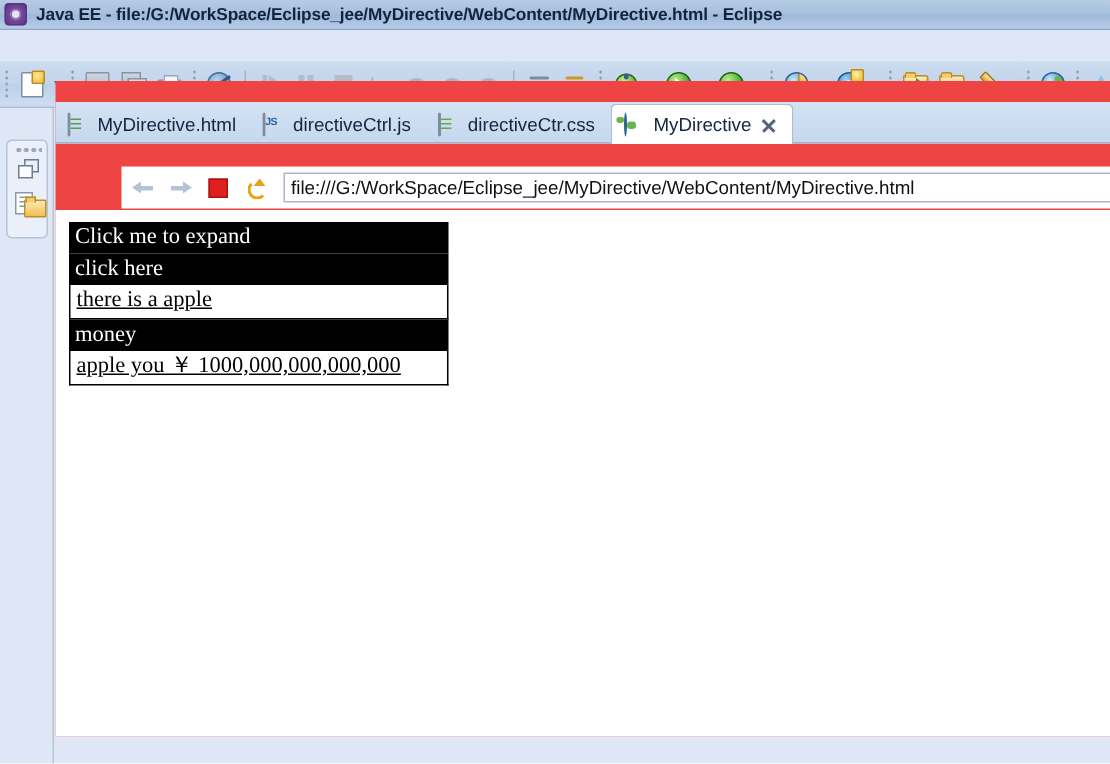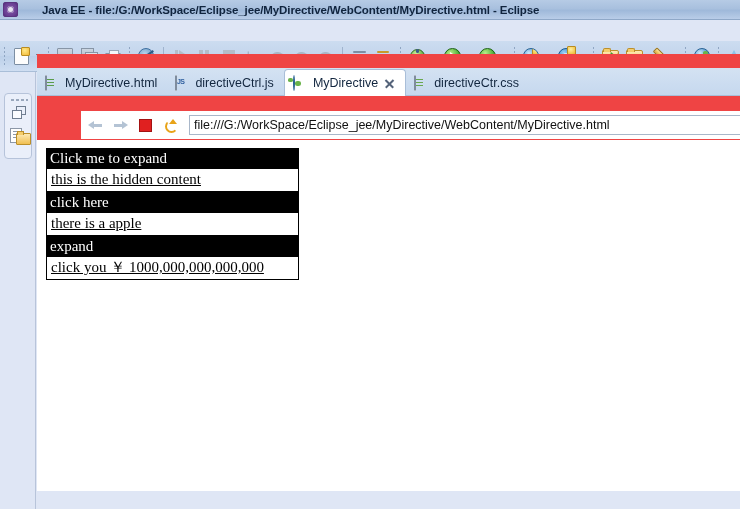--- a/index.html
+++ b/index.html
@@ -19,21 +19,20 @@
     background: #dfe6f5;
   }
 
   
   .titlebar {
     position: absolute; left: 0; top: 0; width: 740px; height: 20px;
     background: linear-gradient(to bottom, #b6cbe5 0%, #a8c0de 45%, #9fb9da 55%, #b9cde8 100%);
     border-bottom: 1px solid #8fa8c8;
     display: flex; align-items: center;
     box-sizing: border-box;
-    gap: 18px;
   }
   .eclipse-logo {
     width: 15px; height: 15px; margin-left: 3px; margin-right: 6px;
     border-radius: 3px;
     background: radial-gradient(circle at 50% 50%, #ffffff 0%, #ffffff 22%, #7a4fa0 24%, #6b3f94 60%, #4d2b70 100%);
     box-shadow: inset 0 0 0 1px #5b3480;
     position: relative;
     flex: none;
   }
   .eclipse-logo::after {
@@ -616,29 +615,29 @@
 
     <div class="tabstrip">
       <div class="tab">
         <span class="tab-icon"><span class="icon-html"></span></span>
         <span>MyDirective.html</span>
       </div>
       <div class="tab">
         <span class="tab-icon"><span class="icon-js"></span></span>
         <span>directiveCtrl.js</span>
       </div>
+      <div class="tab">
+        <span class="tab-icon"><span class="icon-css"></span></span>
+        <span>directiveCtr.css</span>
+      </div>
       <div class="tab active">
         <span class="tab-icon"><span class="ic ic-globe"></span></span>
         <span>MyDirective</span>
         <span class="tab-close"></span>
       </div>
-      <div class="tab">
-        <span class="tab-icon"><span class="icon-css"></span></span>
-        <span>directiveCtr.css</span>
-      </div>
     </div>
 
     <div class="browserbar">
       <div class="nav-btn">
         <span class="arrow-back"></span>
       </div>
       <div class="nav-btn">
         <span class="arrow-fwd"></span>
       </div>
       <div class="nav-btn">
@@ -646,22 +645,21 @@
       </div>
       <div class="nav-btn">
         <span class="refresh-ic"></span>
       </div>
       <div class="urlbox">file:///G:/WorkSpace/Eclipse_jee/MyDirective/WebContent/MyDirective.html</div>
     </div>
 
     <div class="page-content">
       <div class="acc">
         <div class="acc-header">Click me to expand</div>
-        <div class="acc-body">this is the hidden content</div>
         <div class="acc-header">click here</div>
         <div class="acc-body">there is a apple</div>
-        <div class="acc-header">expand</div>
-        <div class="acc-body">click you ￥ 1000,000,000,000,000</div>
+        <div class="acc-header">money</div>
+        <div class="acc-body">apple you ￥ 1000,000,000,000,000</div>
       </div>
     </div>
 
   </div>
 </div>
 
 </body></html>

